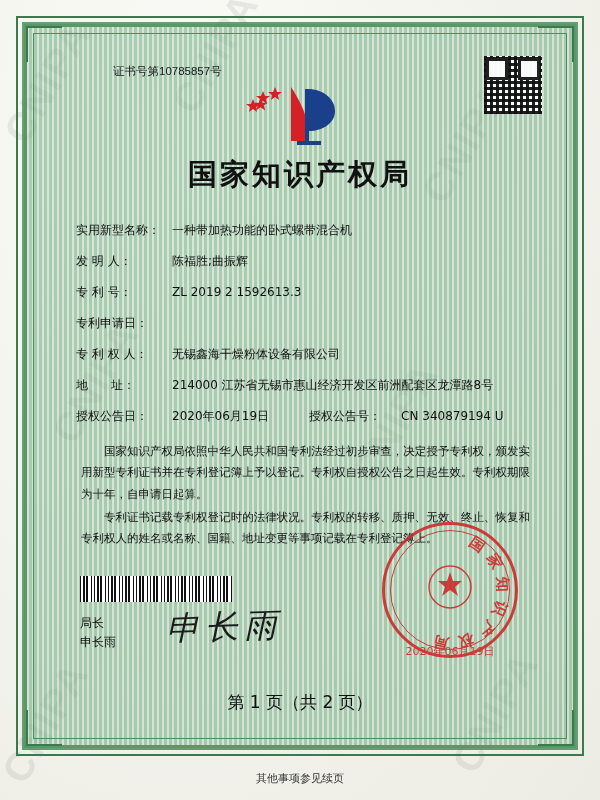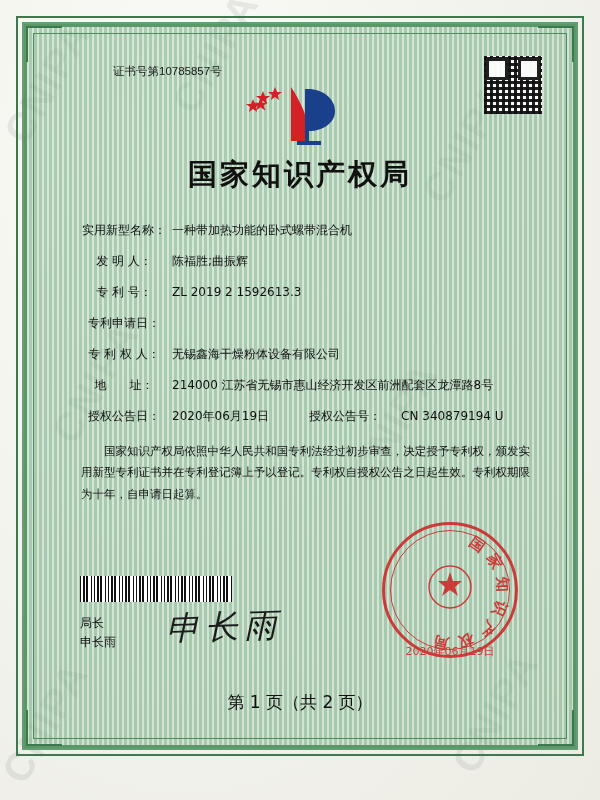--- a/index.html
+++ b/index.html
@@ -157,21 +157,20 @@
     color: #111;
     margin-bottom: 13px;
     line-height: 1.5;
     font-family: "DejaVu Sans", sans-serif;
   }
   .f-label {
     width: 96px;
     flex: 0 0 96px;
     letter-spacing: 0px;
     white-space: pre;
-    text-align: center;
   }
   .f-value {
     flex: 1 1 auto;
     word-break: break-all;
   }
   .field-row.two-col .f-value {
     flex: 0 0 auto;
   }
   .f-label2 {
     width: 92px;
@@ -359,20 +358,21 @@
       <div class="field-row two-col">
         <div class="f-label">授权公告日：</div>
         <div class="f-value">2020年06月19日</div>
         <div class="f-label2">授权公告号：</div>
         <div class="f-value">CN 340879194 U</div>
       </div>
     </div>
 
     <div class="paras">
       <p>国家知识产权局依照中华人民共和国专利法经过初步审查，决定授予专利权，颁发实用新型专利证书并在专利登记簿上予以登记。专利权自授权公告之日起生效。专利权期限为十年，自申请日起算。</p>
+      <p>专利证书记载专利权登记时的法律状况。专利权的转移、质押、无效、终止、恢复和专利权人的姓名或名称、国籍、地址变更等事项记载在专利登记簿上。</p>
     </div>
 
     <div class="barcode"></div>
 
     <div class="sign-block">
       <div>局长</div>
       <div>申长雨</div>
     </div>
 
     <div class="signature">申长雨</div>
@@ -392,13 +392,14 @@
           <circle cx="23" cy="23" r="21" fill="none" stroke="#cf2222" stroke-width="1.4"></circle>
           <polygon points="23,8 26,17 35,17 28,23 31,32 23,26 15,32 18,23 11,17 20,17" fill="#cf2222"></polygon>
         </svg>
       </div>
       <div class="seal-date">2020年06月19日</div>
     </div>
 
     <div class="page-no">第 1 页（共 2 页）</div>
   </div>
 
+  <div class="footer-note">其他事项参见续页</div>
 </div>
 
 </body></html>

